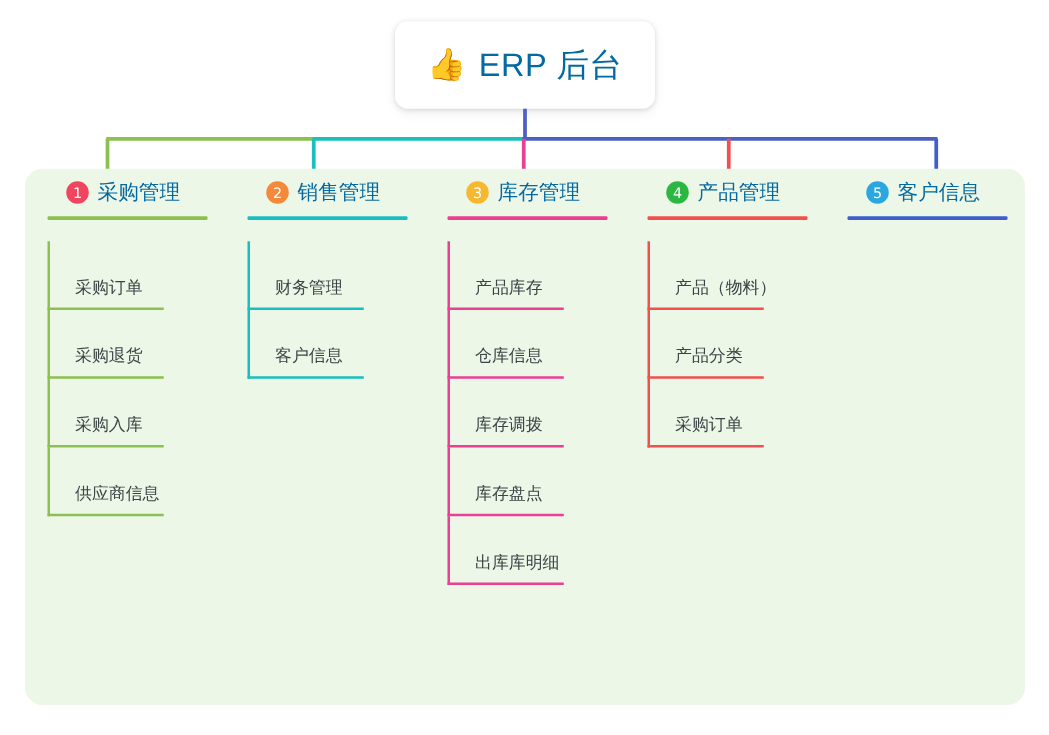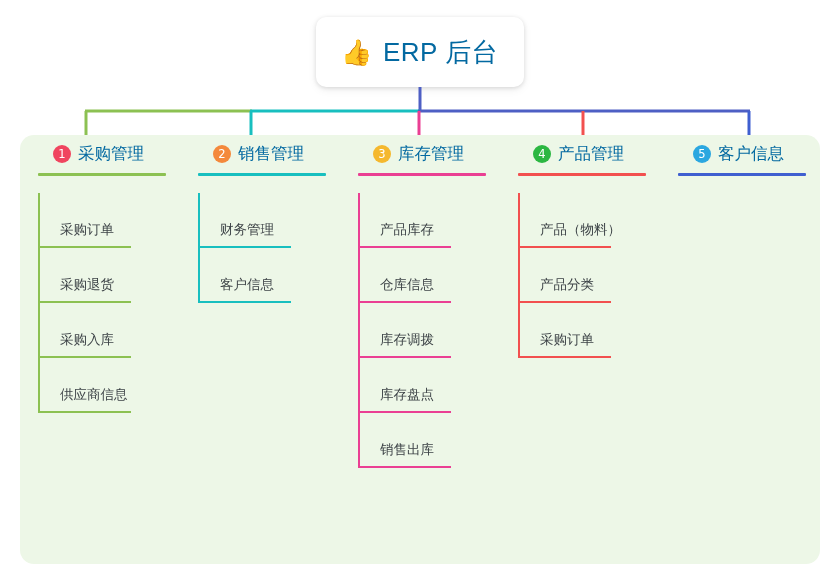--- a/index.html
+++ b/index.html
@@ -239,21 +239,21 @@
             <span class="label">库存调拨</span>
             <span class="rule" style="background: rgb(234, 63, 147);"></span>
           </div>
           <div class="item">
             <span class="spine" style="background: rgb(234, 63, 147);"></span>
             <span class="label">库存盘点</span>
             <span class="rule" style="background: rgb(234, 63, 147);"></span>
           </div>
           <div class="item">
             <span class="spine" style="background: rgb(234, 63, 147);"></span>
-            <span class="label">销售出库</span>
+            <span class="label">出库库明细</span>
             <span class="rule" style="background: rgb(234, 63, 147);"></span>
           </div>
         </div>
       </div>
       <div class="column">
         <div class="col-header">
           <span class="badge" style="background: rgb(44, 183, 66);">4</span>
           <span class="col-title">产品管理</span>
         </div>
         <div class="col-rule" style="background: rgb(242, 80, 79);"></div>

